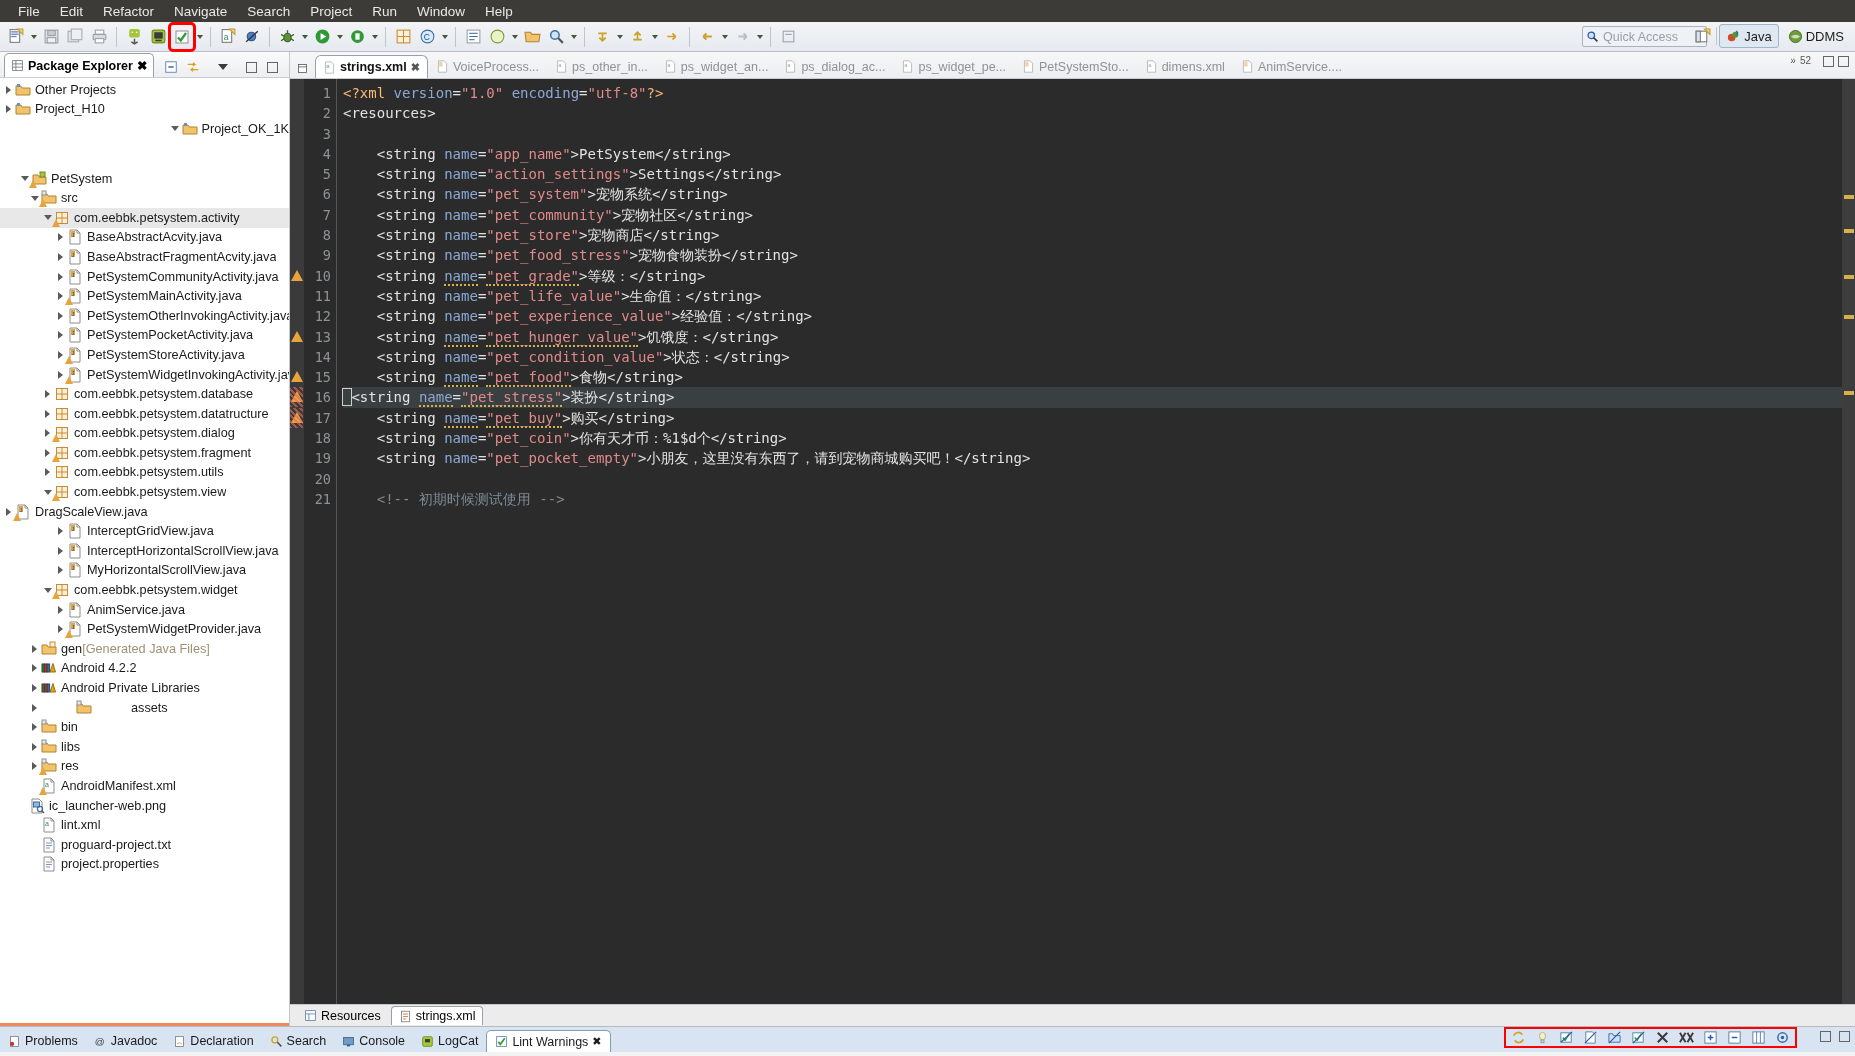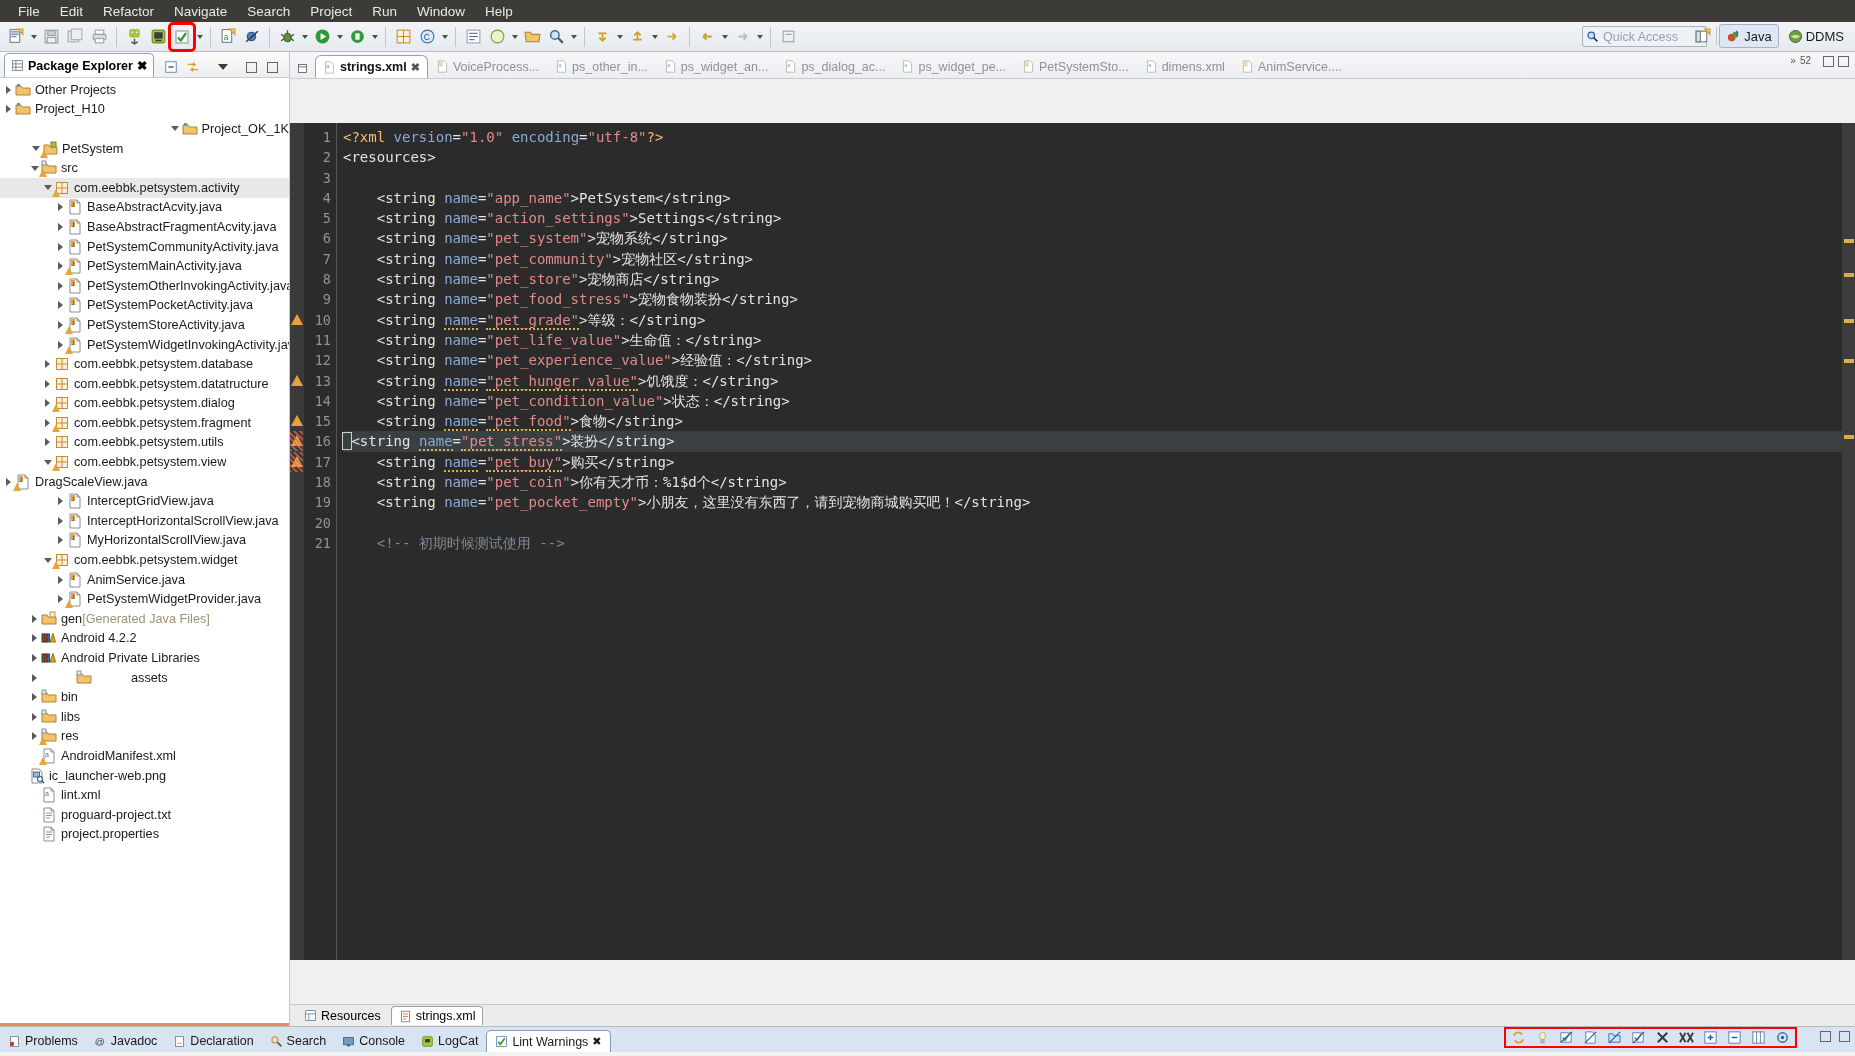--- a/index.html
+++ b/index.html
@@ -72,21 +72,21 @@
   .tw.closed::after { content:""; border-left:5px solid #5a5a5a; border-top:4px solid transparent; border-bottom:4px solid transparent; }
   .tw.open::after { content:""; border-top:5px solid #5a5a5a; border-left:4px solid transparent; border-right:4px solid transparent; }
   .ticon { width:16px; height:16px; flex:0 0 16px; margin-right:4px; position:relative; display:inline-block; }
   .tlabel { color:#1a1a1a; overflow:hidden; }
   .tlabel .dim { color:#9b9374; }
   #exp-bottomline { height:3px; background:#f08a5d; }
   .warn-badge { position:absolute; left:-2px; bottom:-1px; width:9px;height:8px; }
   .warn-badge::after{content:"";position:absolute;left:0;bottom:0;width:0;height:0;border-left:4.5px solid transparent;border-right:4.5px solid transparent;border-bottom:8px solid #e8a33d;}
 
   
-  #editorwrap { flex:1; display:flex; flex-direction:column; min-width:0;gap:44px; }
+  #editorwrap { flex:1; display:flex; flex-direction:column; min-width:0; }
   #editor-tabrow {
     height:27px; background:linear-gradient(to bottom,#f7f7f7,#eceef1);
     display:flex; align-items:flex-end; border-bottom:1px solid #c9ccd1; position:relative; padding-left:4px;
   }
   .etab {
     display:flex;align-items:center;gap:4px;height:23px;padding:0 7px;font-size:12.5px;color:#8f9296;
     border:1px solid transparent; white-space:nowrap;
   }
   .etab.active {
     background:#fff; color:#111; font-weight:bold; border:1px solid #9aa0a8; border-bottom:none;
@@ -411,21 +411,21 @@
           <span class="tlabel">Project_H10</span>
         </div>
         <div class="row" style="padding-left: 2px; justify-content: flex-end;">
           <span class="tw open"></span>
           <span class="ticon"><svg width="16" height="16" viewBox="0 0 16 16">
               <path d="M1 4 L6 4 L7.2 6 L15 6 L15 13 L1 13 Z" fill="#f2c36b" stroke="#b08432"></path>
               <rect x="2" y="2" width="3" height="3" fill="#6b8fc4"></rect>
             </svg></span>
           <span class="tlabel">Project_OK_1K</span>
         </div>
-        <div class="row" style="padding-left: 29px;">
+        <div class="row" style="padding-left: 18px; margin-top: 30px;">
           <span class="tw open"></span>
           <span class="ticon"><svg width="16" height="16" viewBox="0 0 16 16">
               <path d="M2 4 L7 4 L8.2 6 L15 6 L15 13 L2 13 Z" fill="#f2c36b" stroke="#b08432"></path>
               <rect x="9" y="1" width="5" height="5" fill="#a4c639" stroke="#6f8a22"></rect>
             </svg><span class="warn-badge"></span></span>
           <span class="tlabel">PetSystem</span>
         </div>
         <div class="row" style="padding-left: 28px;">
           <span class="tw open"></span>
           <span class="ticon"><svg width="16" height="16" viewBox="0 0 16 16">

